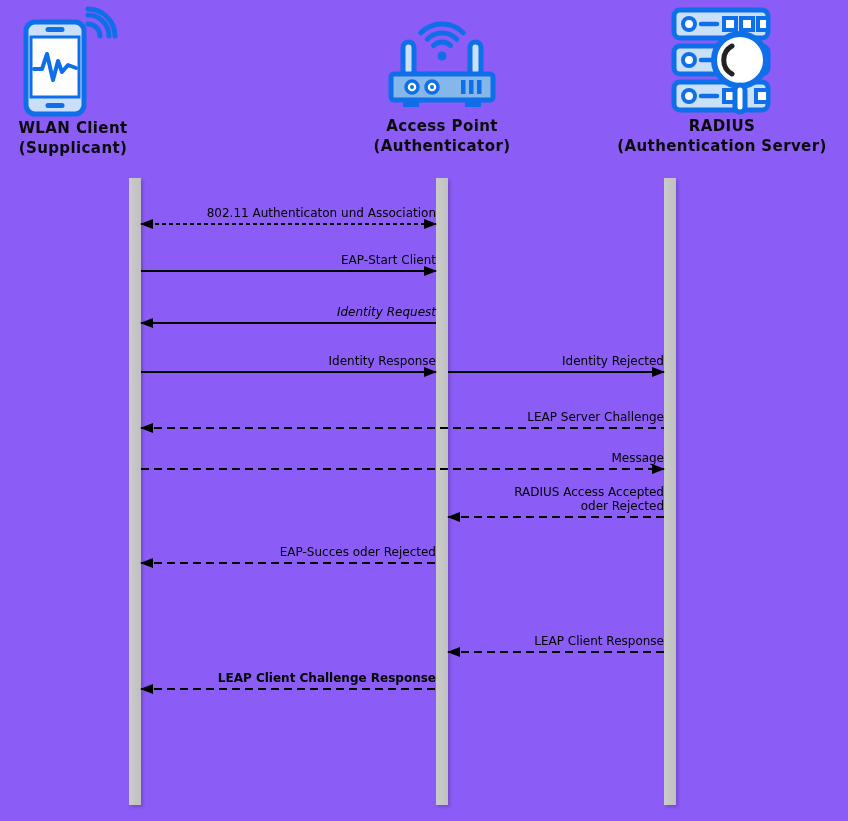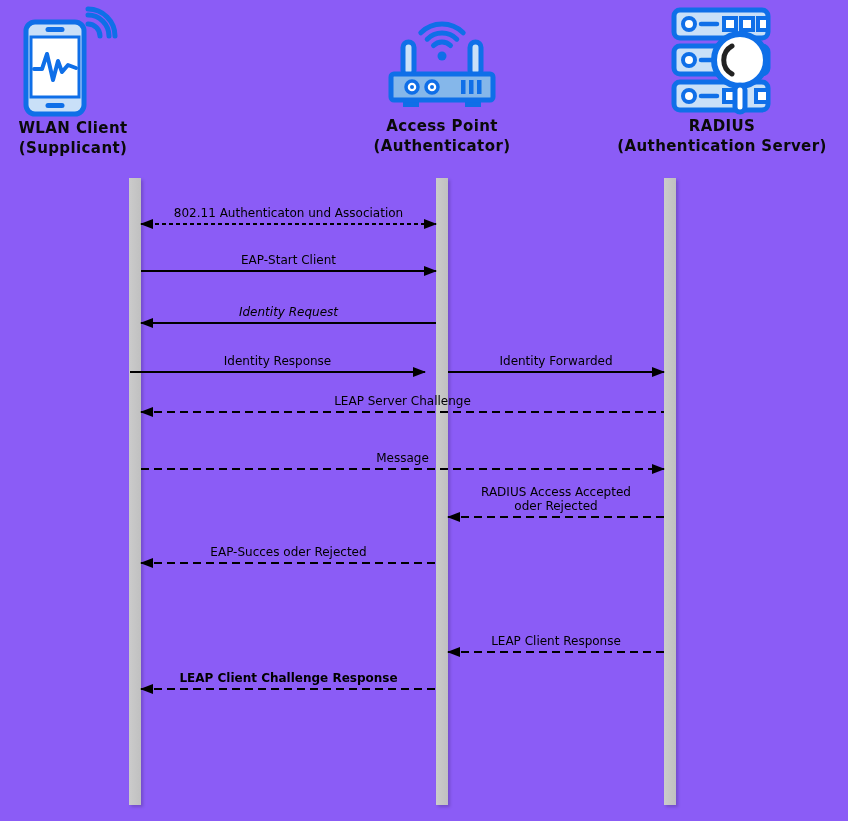--- a/index.html
+++ b/index.html
@@ -19,21 +19,21 @@
   .actor-icon{display:block;margin:0 auto;}
   .actor-name,.actor-role{font-weight:bold;font-size:15px;line-height:20px;letter-spacing:.4px;}
   
   .lifeline{position:absolute;width:12px;background:linear-gradient(90deg,#cbcbcb,#c0c0c0);
     box-shadow:2px 2px 3px rgba(0,0,0,.18);}
   
   .message{position:absolute;height:2px;}
   .msg-line{position:absolute;left:0;right:0;top:0;height:2px;background:var(--arrow);}
   .msg-line.dashed{background:repeating-linear-gradient(90deg,var(--arrow) 0 8px,transparent 8px 13px);}
   .msg-line.dashed.fine{background:repeating-linear-gradient(90deg,var(--arrow) 0 4px,transparent 4px 7px);}
-  .msg-label{position:absolute;bottom:5px;left:0;right:0;text-align:center;
+  .msg-label{position:absolute;bottom:5px;left:0;right:0;text-align:right;
     font-size:12px;line-height:14px;white-space:pre-line;color:#000;}
   .head{position:absolute;width:0;height:0;border-top:5px solid transparent;
     border-bottom:5px solid transparent;top:-4px;}
   .head.right{right:-1px;border-left:13px solid var(--arrow);}
   .head.left{left:-1px;border-right:13px solid var(--arrow);}
   .ic-stroke{stroke:var(--blue);fill:none;}
 </style>
 </head>
 <body>
 
@@ -119,31 +119,31 @@
       <div class="message" style="left: 141px; top: 270px; width: 295px;">
         <div class="msg-label">EAP-Start Client</div>
         <div class="msg-line solid"></div>
         <span class="head right"></span>
       </div>
       <div class="message" style="left: 141px; top: 322px; width: 295px; font-style: italic;">
         <div class="msg-label">Identity Request</div>
         <div class="msg-line solid"></div>
         <span class="head left"></span>
       </div>
-      <div class="message" style="left: 130px; top: 371px; width: 295px;">
+      <div class="message" style="left: 141px; top: 371px; width: 295px;">
         <div class="msg-label">Identity Response</div>
         <div class="msg-line solid"></div>
         <span class="head right"></span>
       </div>
       <div class="message" style="left: 448px; top: 371px; width: 216px;">
-        <div class="msg-label">Identity Forwarded</div>
+        <div class="msg-label">Identity Rejected</div>
         <div class="msg-line solid"></div>
         <span class="head right"></span>
       </div>
-      <div class="message" style="left: 141px; top: 411px; width: 523px;">
+      <div class="message" style="left: 141px; top: 427px; width: 523px;">
         <div class="msg-label">LEAP Server Challenge</div>
         <div class="msg-line dashed"></div>
         <span class="head left"></span>
       </div>
       <div class="message" style="left: 141px; top: 468px; width: 523px;">
         <div class="msg-label">Message</div>
         <div class="msg-line dashed"></div>
         <span class="head right"></span>
       </div>
       <div class="message" style="left: 448px; top: 516px; width: 216px;">

